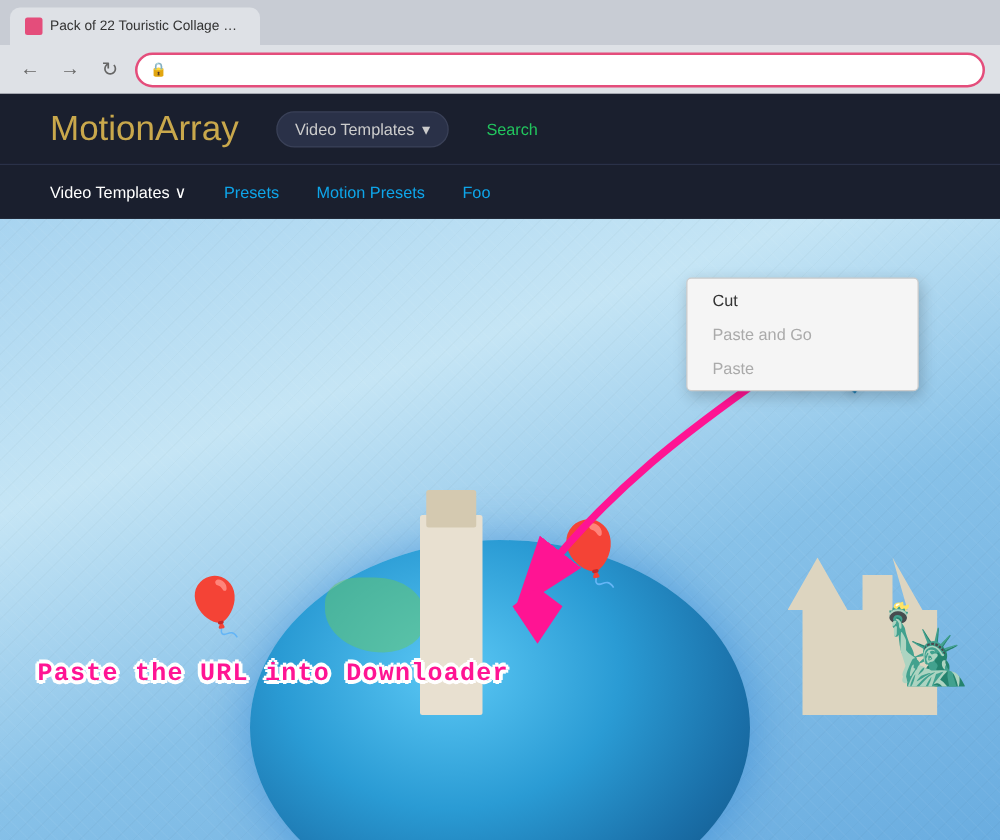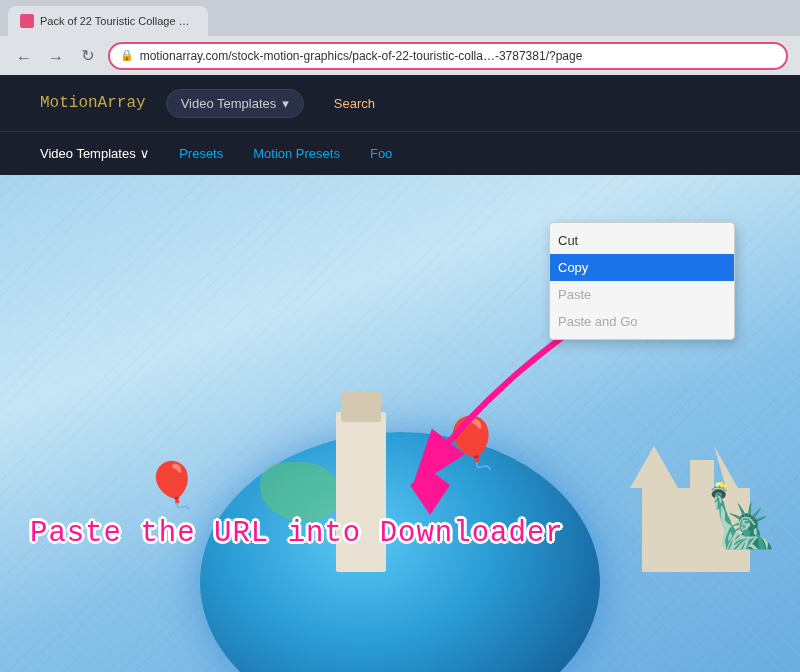--- a/index.html
+++ b/index.html
@@ -113,42 +113,43 @@
     .site-navbar {
       background: #1a1f2e;
       height: 56px;
       display: flex;
       align-items: center;
       padding: 0 40px;
       gap: 20px;
     }
 
     .site-logo {
-      font-family: Liberation Mono, monospace;
+      font-family: Liberation Sans, sans-serif;
       color: #fff;
-      font-size: 16px;
+      font-size: 28px;
+      margin-right: 10px;
     }
 
     .site-logo span { color: #c9a84c; }
 
     .nav-pill {
       background: #2a3148;
       border: 1px solid #3a4158;
       border-radius: 20px;
       padding: 6px 14px;
       color: #ccc;
       font-size: 13px;
       display: flex;
       align-items: center;
       gap: 6px;
       cursor: pointer;
     }
 
     .nav-search {
-      color: #fdba74;
+      color: #22c55e;
       font-size: 13px;
       padding: 6px 10px;
       cursor: pointer;
     }
 
     
     .site-subnav {
       background: #1a1f2e;
       height: 44px;
       display: flex;
@@ -287,22 +288,22 @@
       bottom: 120px;
       right: 20px;
       font-size: 60px;
     }
 
     
     .annotation-text {
       position: absolute;
       bottom: 120px;
       left: 30px;
-      font-size: 29px;
-      font-weight: 400;
+      font-size: 20px;
+      font-weight: 700;
       color: #ff1493;
       text-shadow:
         -2px -2px 0 #fff,
          2px -2px 0 #fff,
         -2px  2px 0 #fff,
          2px  2px 0 #fff,
         -3px  0   0 #fff,
          3px  0   0 #fff,
          0   -3px 0 #fff,
          0    3px 0 #fff;
@@ -319,21 +320,21 @@
       width: 186px;
       background: #f5f5f5;
       border: 1px solid #ccc;
       border-radius: 4px;
       box-shadow: 2px 4px 12px rgba(0,0,0,0.2);
       z-index: 100;
       padding: 4px 0;
     }
 
     .context-menu-item {
-      padding: 6px 8px;
+      padding: 6px 20px;
       font-size: 13px;
       color: #333;
       cursor: pointer;
       display: flex;
       align-items: center;
     }
 
     .context-menu-item.selected {
       background: #1a73e8;
       color: #fff;
@@ -366,21 +367,20 @@
       <span class="tab-title">Pack of 22 Touristic Collage Elements on Alpha - MotionArray</span>
     </div>
   </div>
 
   <div class="address-bar-row">
     <button class="nav-btn">←</button>
     <button class="nav-btn">→</button>
     <button class="nav-btn">↻</button>
     <div class="address-bar">
       <span class="lock-icon">🔒</span>
-      <span class="url-text">motionarray.com/stock-motion-graphics/pack-of-22-touristic-colla…-3787381/?page</span>
     </div>
   </div>
 </div>
 
 <div class="site-navbar">
   <div class="site-logo">
     <span>Motion</span><span style="color:#c9a84c">Array</span>
   </div>
   <div class="nav-pill">
     <span>Video Templates</span>
@@ -437,23 +437,20 @@
 
     <path d="M 620 120 C 580 150, 500 200, 430 290" stroke="#ff1493" stroke-width="6" fill="none" stroke-linecap="round" marker-end="url(#arrowhead)"></path>
 
     <polygon points="410,310 430,295 450,310 430,340" fill="#ff1493"></polygon>
   </svg>
 
   <div class="context-menu">
     <div class="context-menu-item">
       <span>Cut</span>
     </div>
-    <div class="context-menu-item selected">
-      <span>Copy</span>
+    <div class="context-menu-item disabled">
+      <span>Paste and Go</span>
     </div>
     <div class="context-menu-item disabled">
       <span>Paste</span>
     </div>
-    <div class="context-menu-item disabled">
-      <span>Paste and Go</span>
-    </div>
   </div>
 </div>
 
 </body></html>

